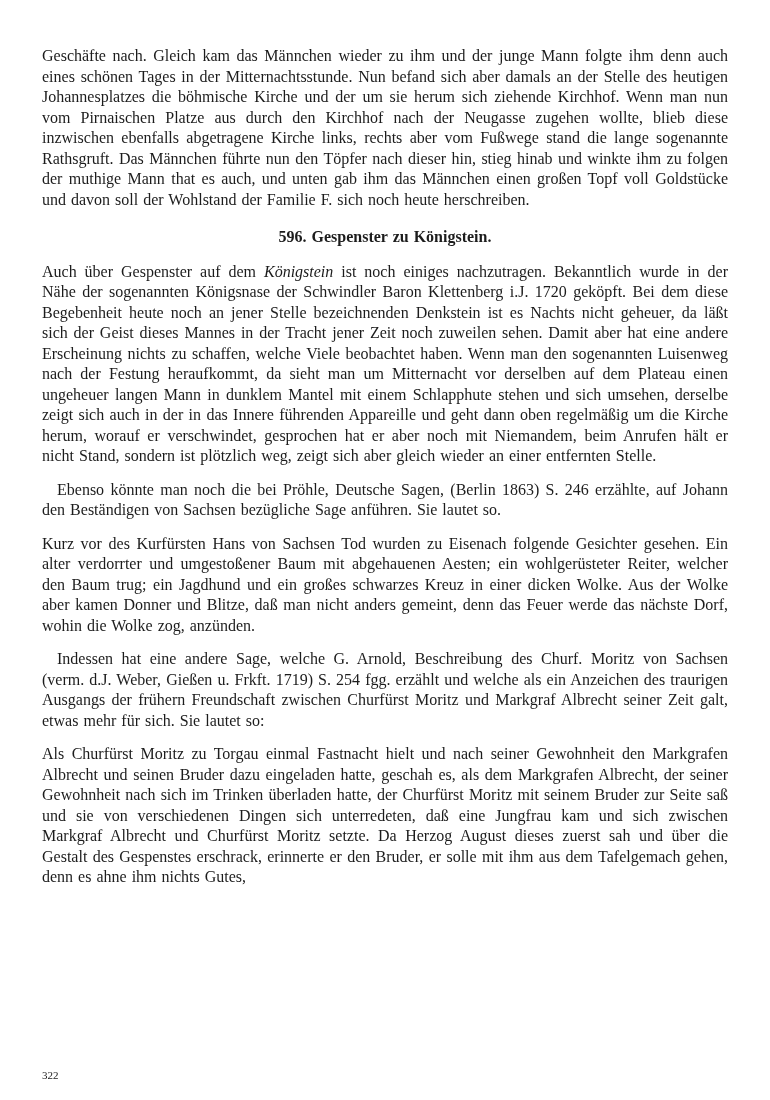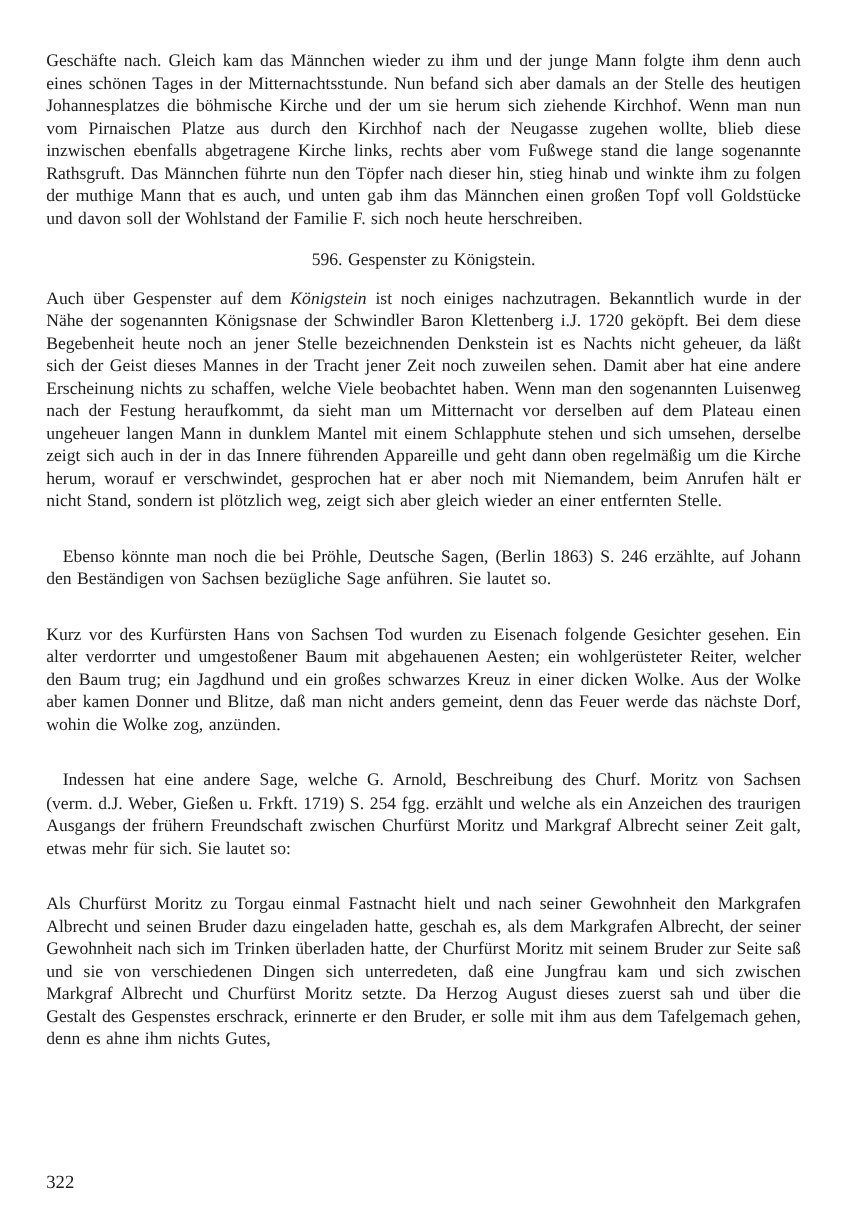--- a/index.html
+++ b/index.html
@@ -28,41 +28,41 @@
   }
   .content p {
     margin: 0;
     font-size: 16px;
     line-height: 20.5px;
     text-align: justify;
     word-spacing: 1px;
     hyphens: none;
   }
   .content p + p {
-    margin-top: 30px;
+    margin-top: 13px;
   }
   .content p.indent {
     text-indent: 15px;
   }
   .content h3 {
     margin: 17px 0 14px 0;
     font-size: 16px;
     line-height: 20.5px;
-    font-weight: normal;
+    font-weight: bold;
     text-align: center;
     word-spacing: 1px;
   }
   .italic {
     font-style: italic;
   }
   .page-number {
     position: absolute;
     left: 42px;
     top: 1068px;
-    font-size: 17px;
+    font-size: 11px;
     line-height: 14px;
     color: #1c1c1c;
   }
 </style>
 </head>
 <body>
 
 <div class="page">
   <div class="content" id="content">
       <p><span>Geschäfte nach. Gleich kam das Männchen wieder zu ihm und der junge Mann folgte ihm denn auch eines schönen Tages in der Mitternachtsstunde. Nun befand sich aber damals an der Stelle des heutigen Johannesplatzes die böhmische Kirche und der um sie herum sich ziehende Kirchhof. Wenn man nun vom Pirnaischen Platze aus durch den Kirchhof nach der Neugasse zugehen wollte, blieb diese inzwischen ebenfalls abgetragene Kirche links, rechts aber vom Fußwege stand die lange sogenannte Rathsgruft. Das Männchen führte nun den Töpfer nach dieser hin, stieg hinab und winkte ihm zu folgen der muthige Mann that es auch, und unten gab ihm das Männchen einen großen Topf voll Goldstücke und davon soll der Wohlstand der Familie F. sich noch heute herschreiben.</span></p>

